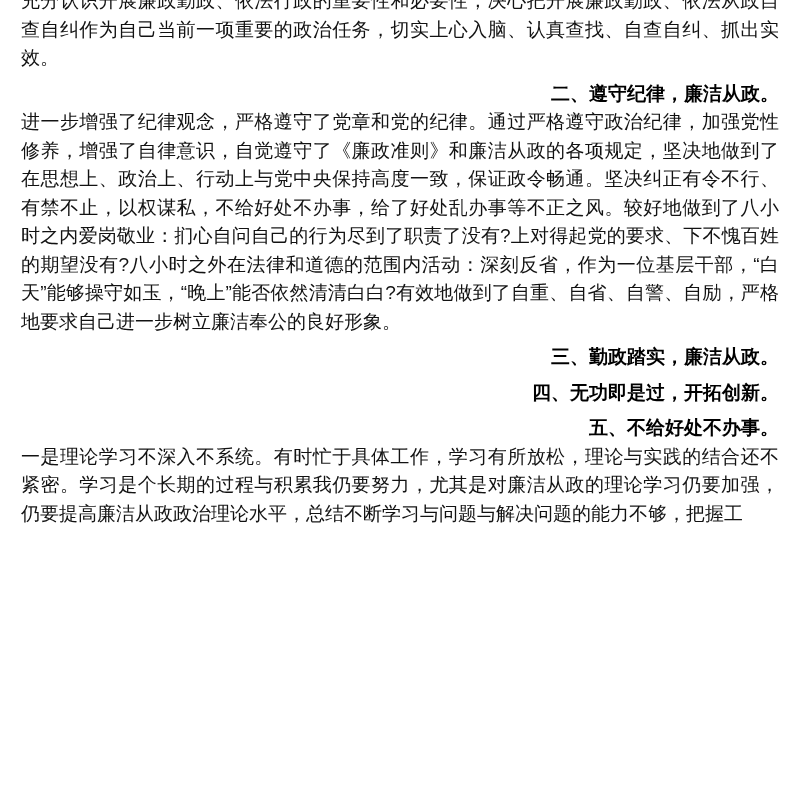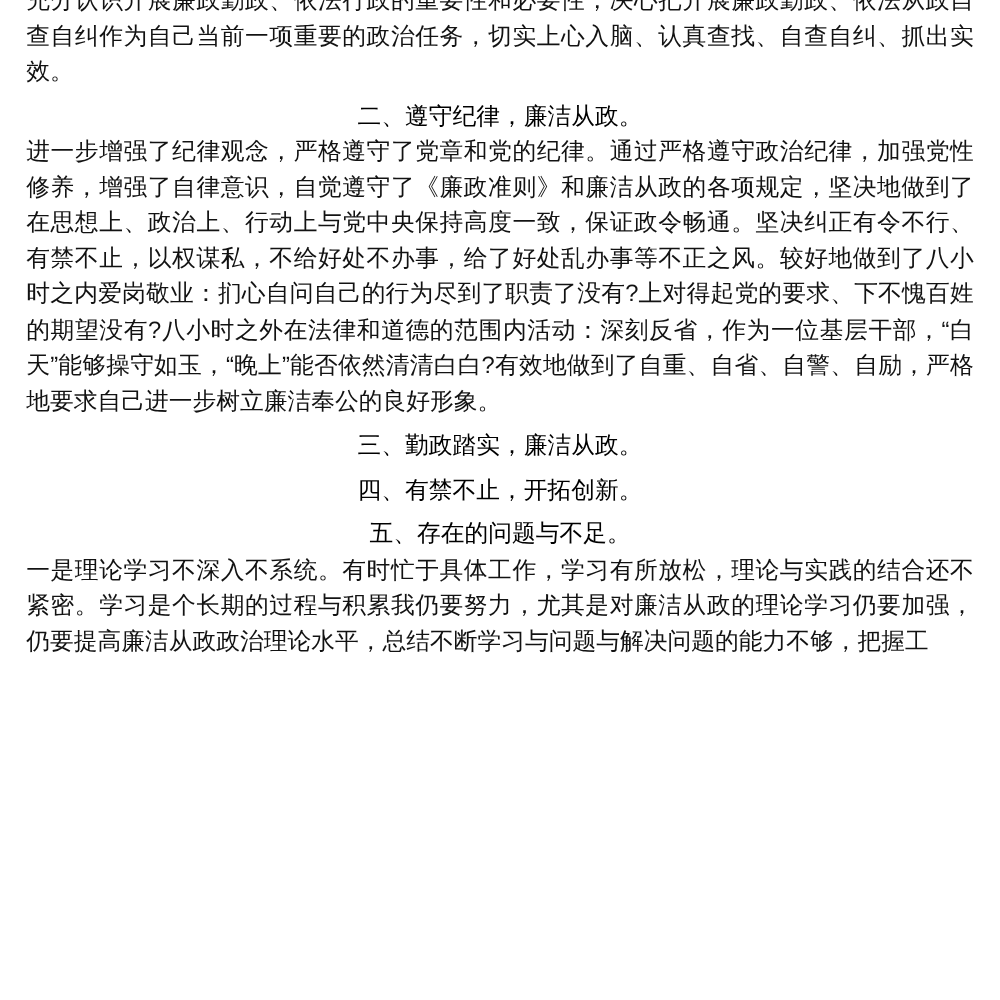--- a/index.html
+++ b/index.html
@@ -27,38 +27,38 @@
   }
   .para {
     font-size: 19px;
     line-height: 28.5px;
     text-align: justify;
     color: #121212;
   }
   .heading {
     font-size: 19px;
     line-height: 28.5px;
-    font-weight: normal;
+    font-weight: bold;
     margin-top: 7px;
     color: #000000;
-    text-align: center;
+    text-align: right;
   }
 </style>
 </head>
 <body>
 
 <div class="page">
   <div class="content">
 
     <p class="para">充分认识开展廉政勤政、依法行政的重要性和必要性，决心把开展廉政勤政、依法从政自查自纠作为自己当前一项重要的政治任务，切实上心入脑、认真查找、自查自纠、抓出实效。</p>
 
     <h2 class="heading">二、遵守纪律，廉洁从政。</h2>
     <p class="para">进一步增强了纪律观念，严格遵守了党章和党的纪律。通过严格遵守政治纪律，加强党性修养，增强了自律意识，自觉遵守了《廉政准则》和廉洁从政的各项规定，坚决地做到了在思想上、政治上、行动上与党中央保持高度一致，保证政令畅通。坚决纠正有令不行、有禁不止，以权谋私，不给好处不办事，给了好处乱办事等不正之风。较好地做到了八小时之内爱岗敬业：扪心自问自己的行为尽到了职责了没有?上对得起党的要求、下不愧百姓的期望没有?八小时之外在法律和道德的范围内活动：深刻反省，作为一位基层干部，“白天”能够操守如玉，“晚上”能否依然清清白白?有效地做到了自重、自省、自警、自励，严格地要求自己进一步树立廉洁奉公的良好形象。</p>
 
     <h2 class="heading">三、勤政踏实，廉洁从政。</h2>
 
-    <h2 class="heading">四、有禁不止，开拓创新。</h2>
+    <h2 class="heading">四、无功即是过，开拓创新。</h2>
 
-    <h2 class="heading">五、存在的问题与不足。</h2>
+    <h2 class="heading">五、不给好处不办事。</h2>
     <p class="para">一是理论学习不深入不系统。有时忙于具体工作，学习有所放松，理论与实践的结合还不紧密。学习是个长期的过程与积累我仍要努力，尤其是对廉洁从政的理论学习仍要加强，仍要提高廉洁从政政治理论水平，总结不断学习与问题与解决问题的能力不够，把握工</p>
 
   </div>
 </div>
 
 </body></html>

